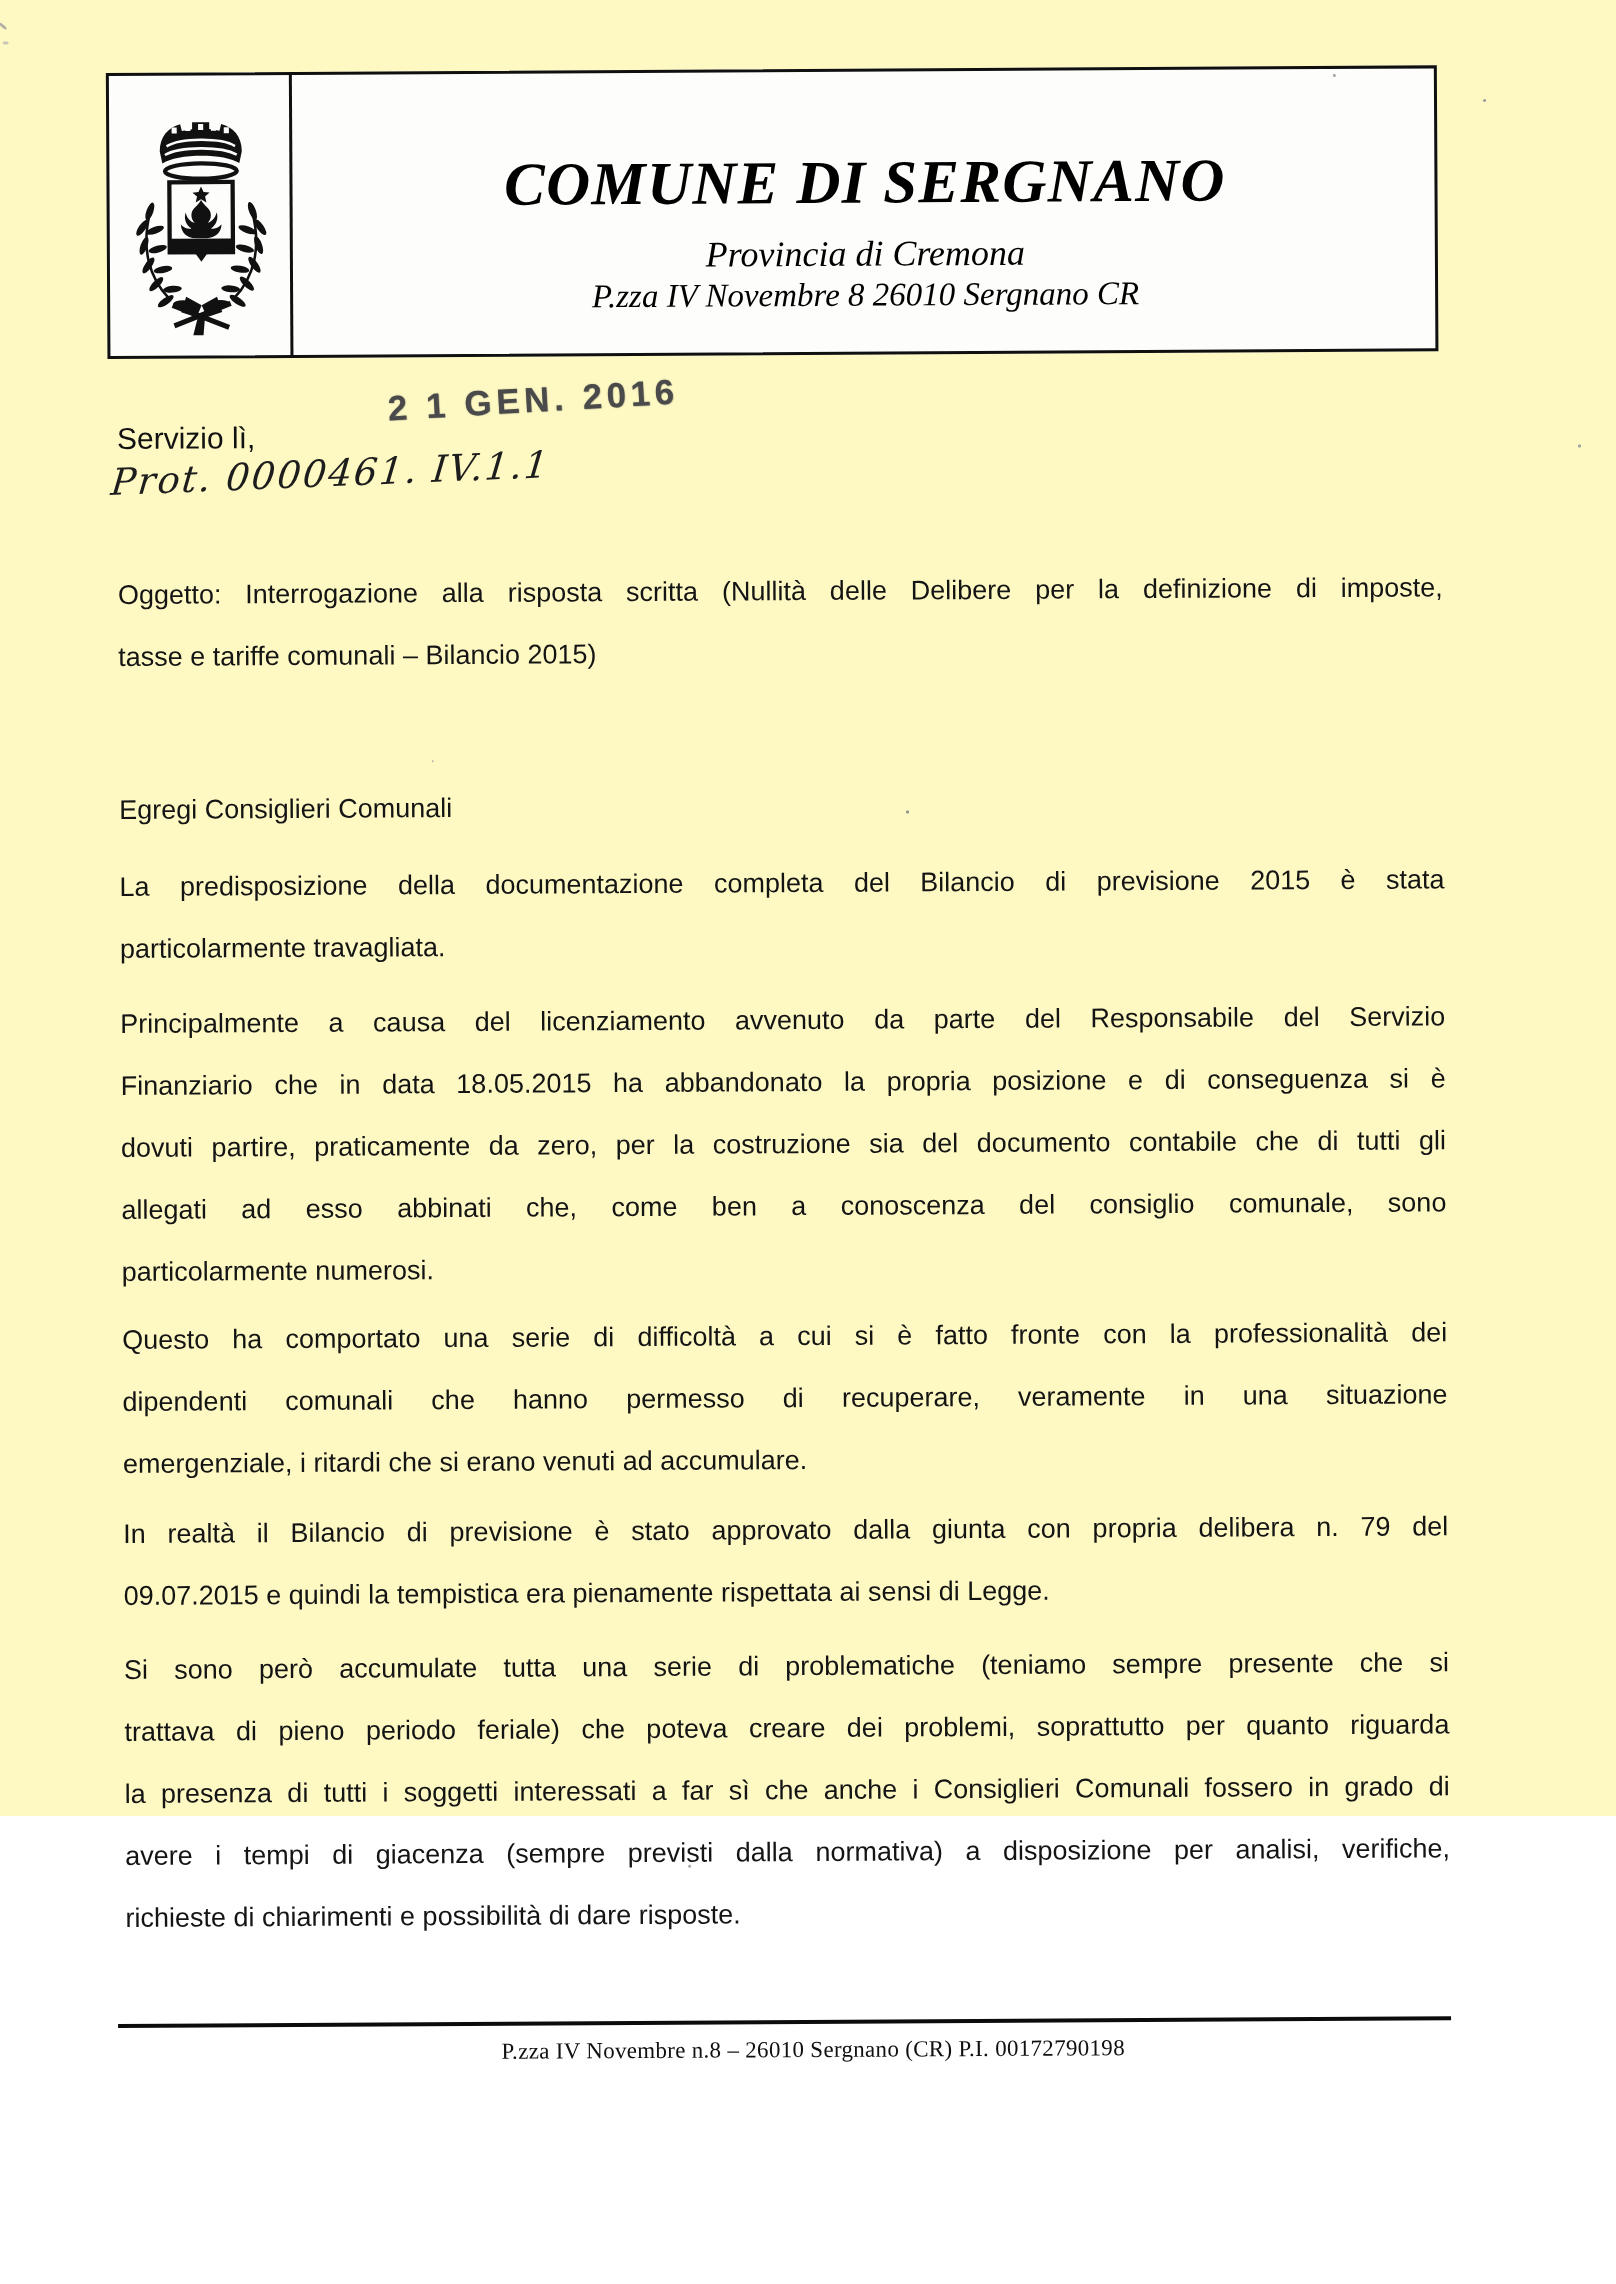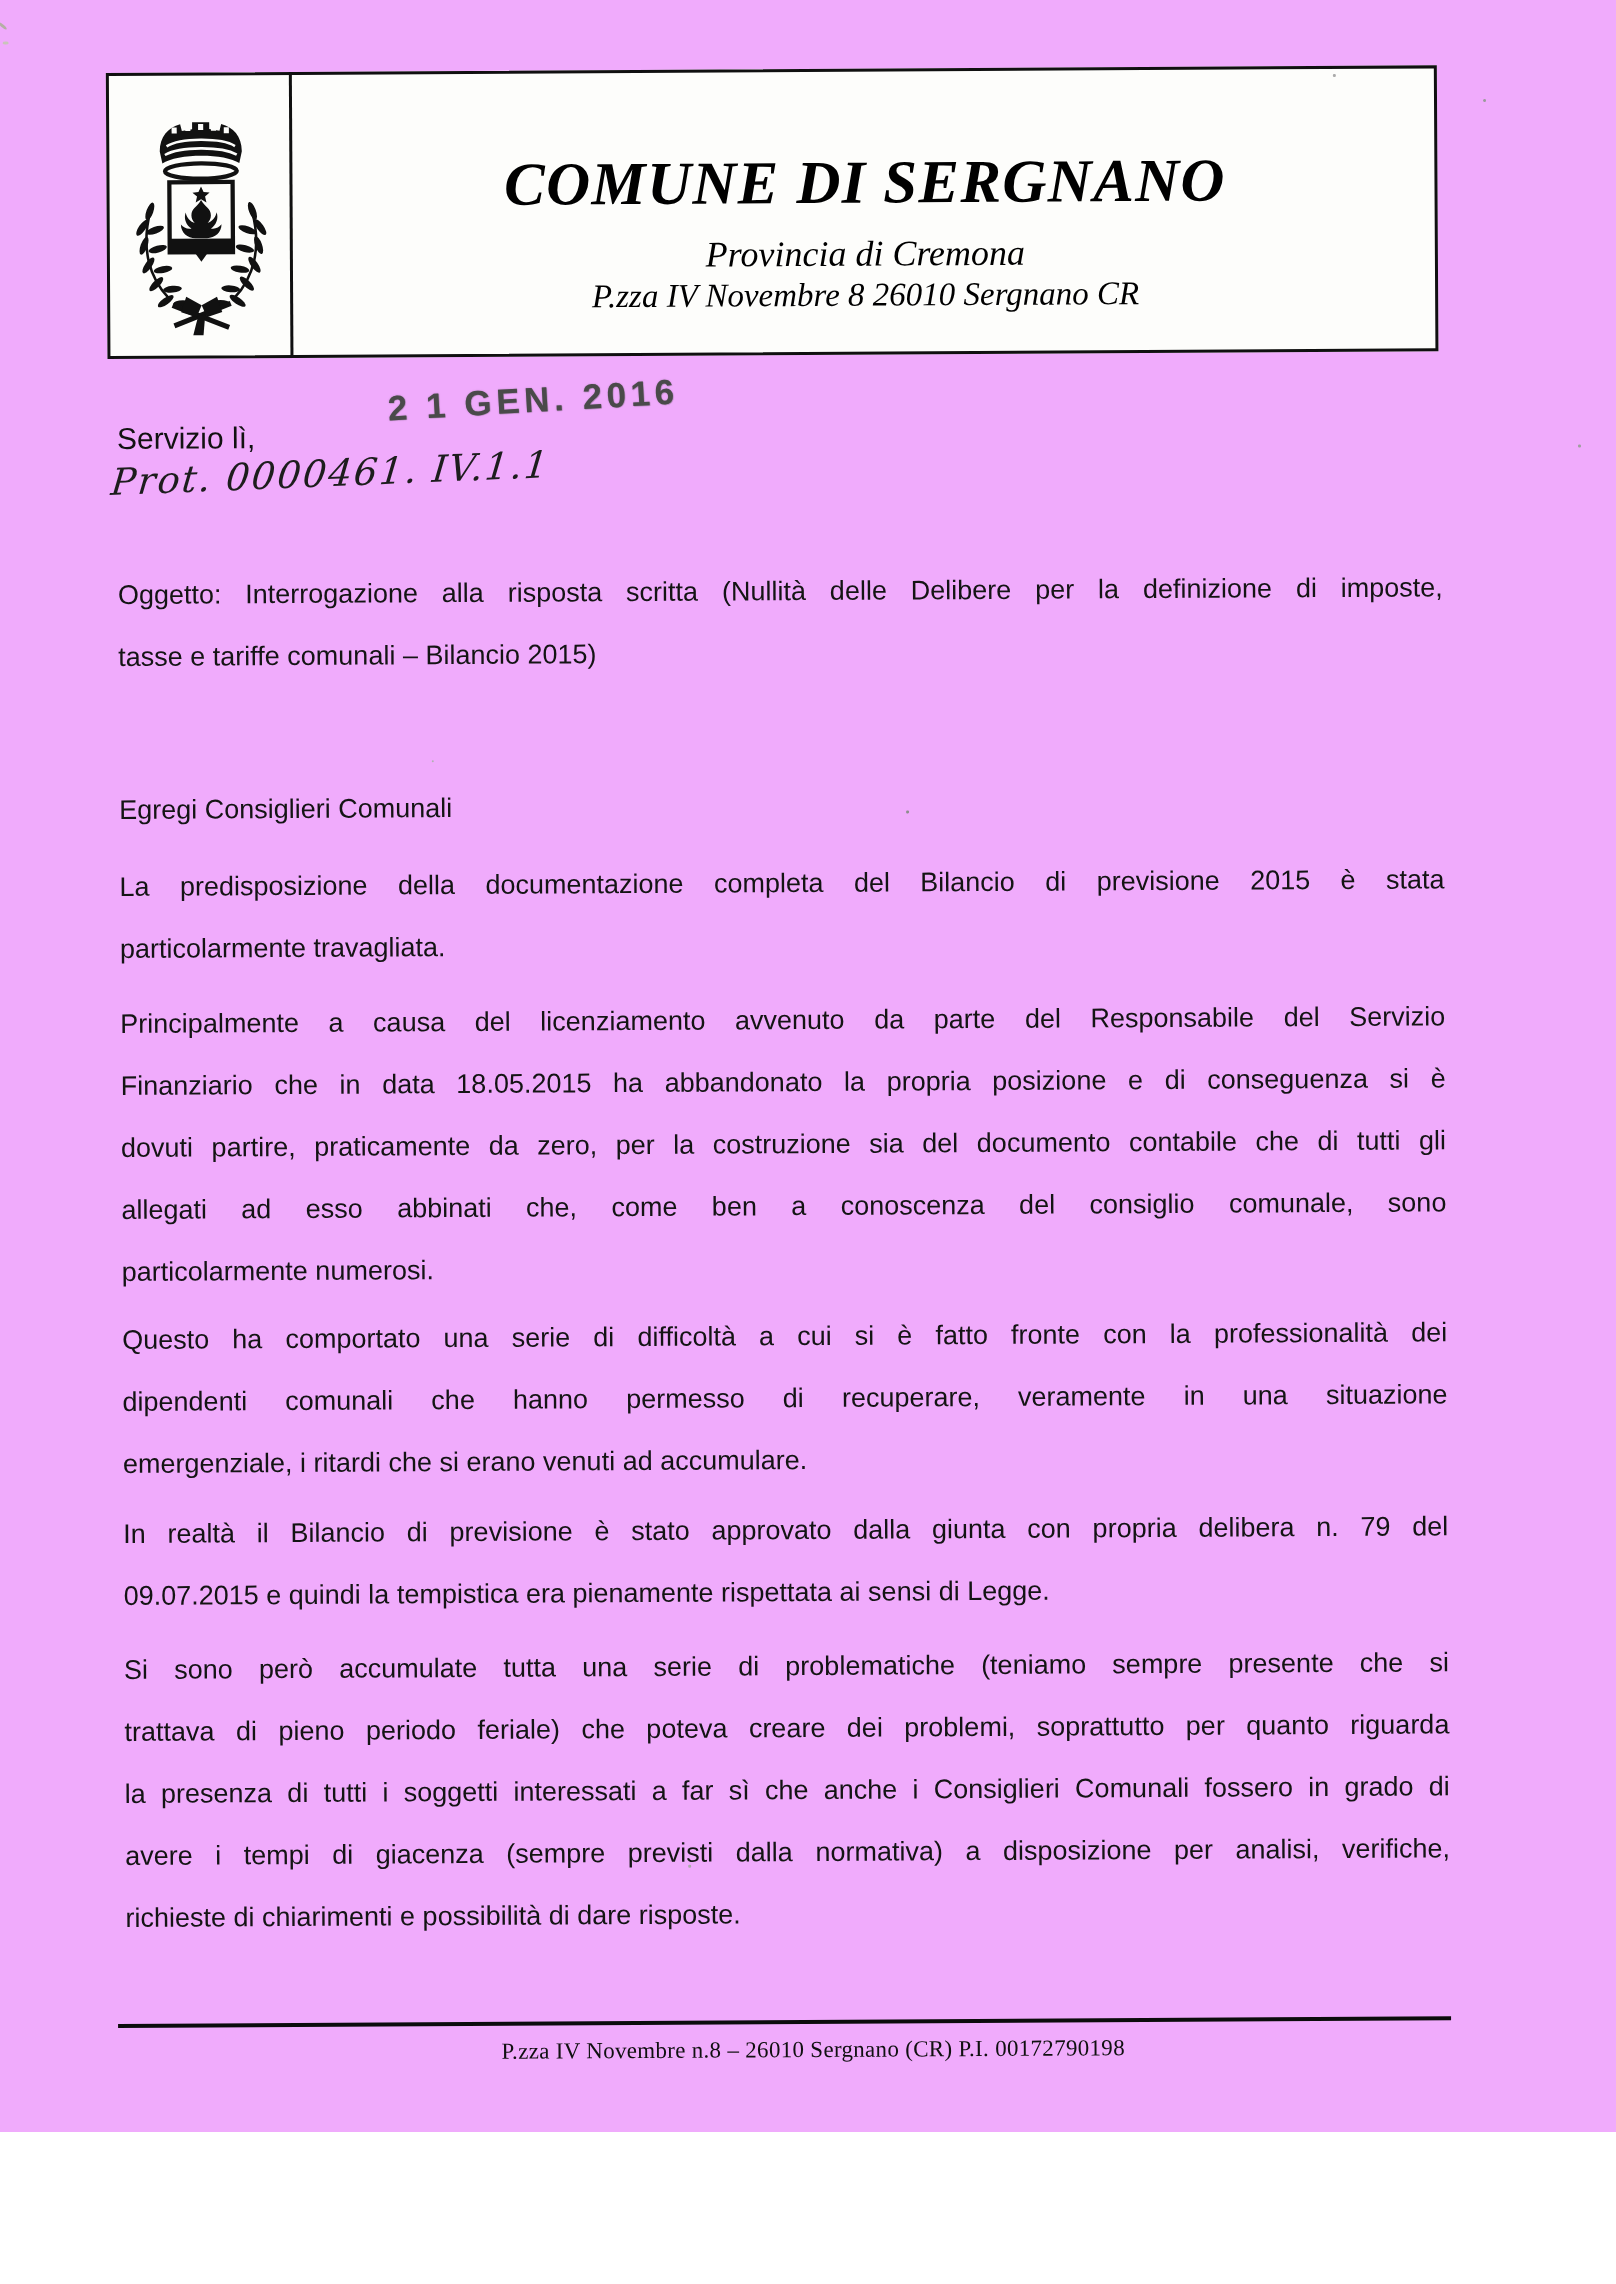--- a/index.html
+++ b/index.html
@@ -5,22 +5,22 @@
   html,body{margin:0;padding:0;}
   body{
     width:1616px;height:2284px;
     background:#ffffff;
     font-family:"Liberation Sans",sans-serif;
     color:#161616;
     overflow:hidden;
     position:relative;
   }
   .page{
-    position:absolute;left:0;top:0;width:1616px;height:2132px;
-    background:#f0abfc;
+    position:absolute;left:0;top:0;width:1616px;height:1816px;
+    background:#fef9c3;
   }
   .sheet{
     position:absolute;left:0;top:0;width:1616px;height:2284px;
     transform:rotate(-0.33deg);
     transform-origin:50% 50%;
   }
   
   .letterhead{
     position:absolute;left:112px;top:69px;width:1331px;height:286px;
     border:3.9px solid #101010;

